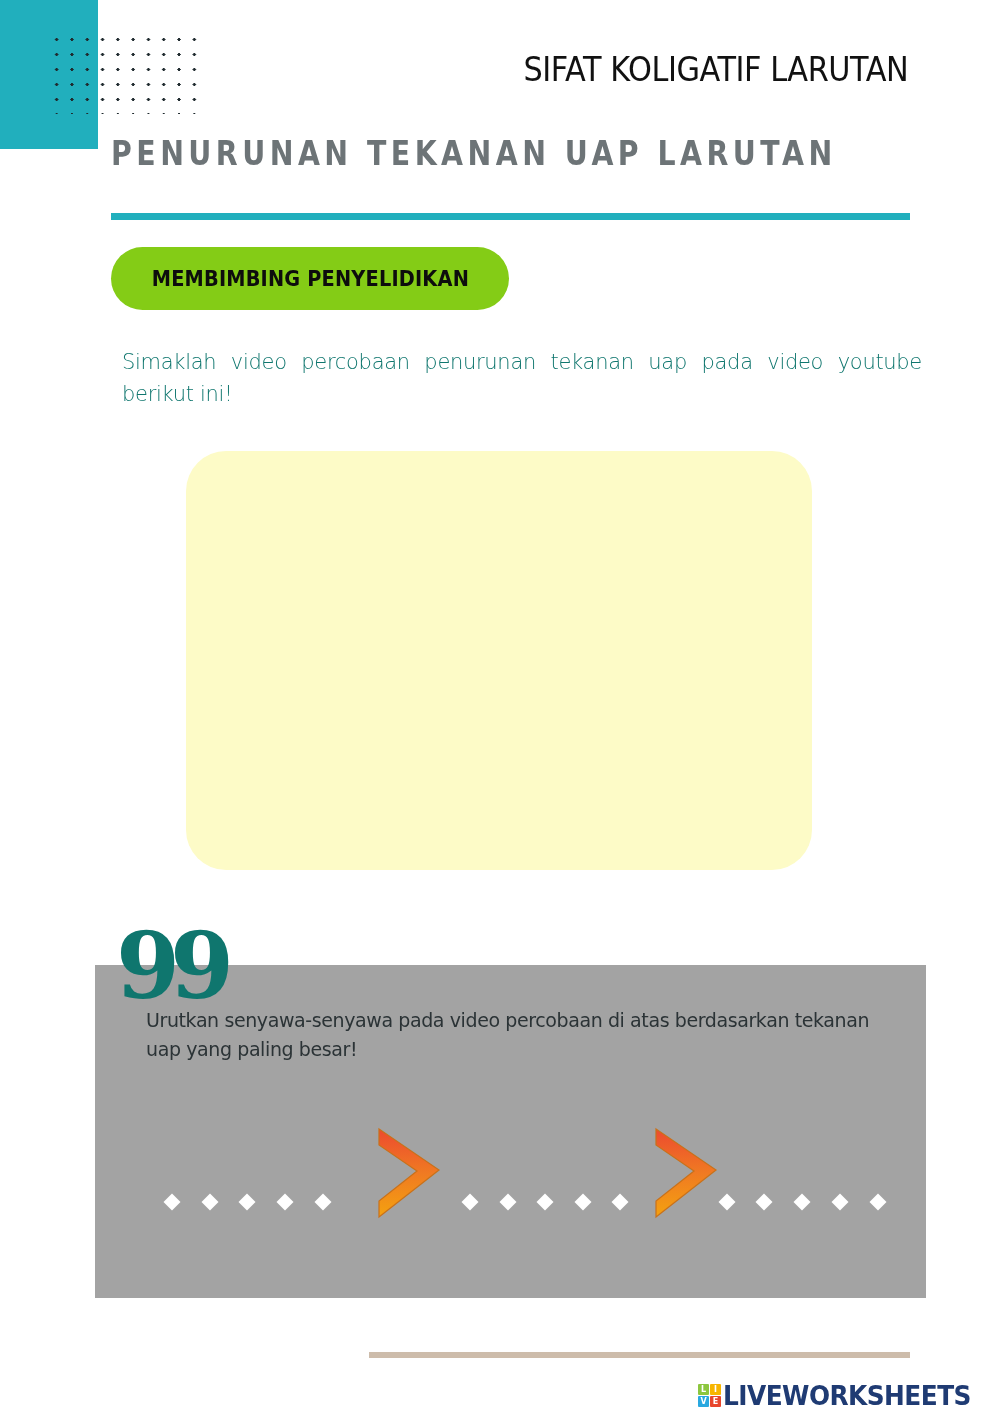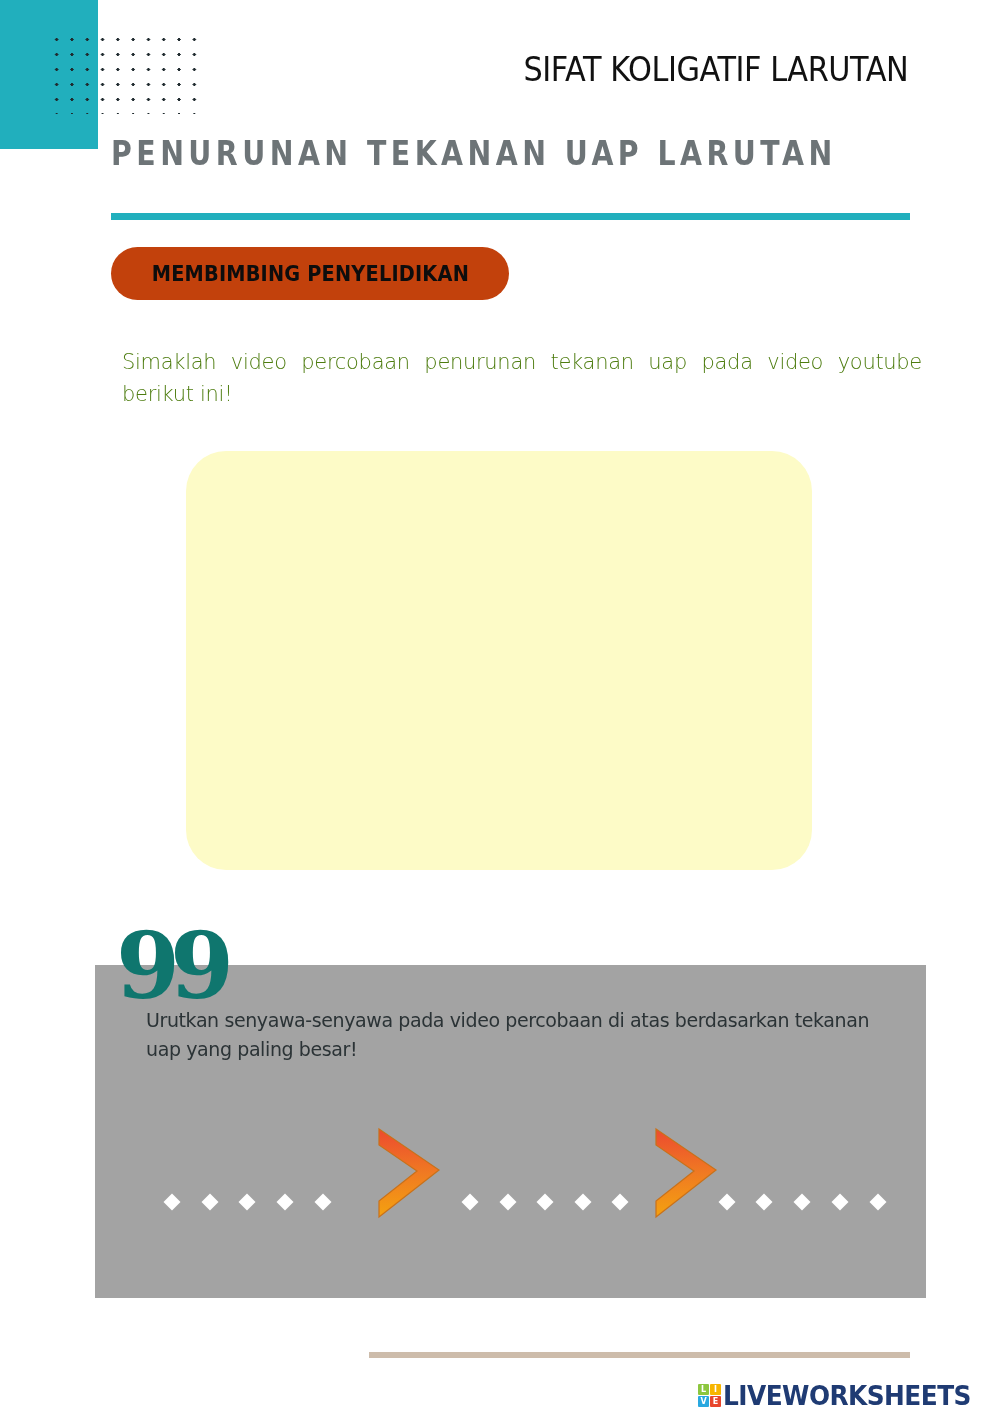--- a/index.html
+++ b/index.html
@@ -28,33 +28,33 @@
     position: absolute; left: 111px; top: 134px;
     font-family: "DejaVu Sans", sans-serif; font-size: 33px; font-weight: 700;
     color: #6d7477; letter-spacing: 5.2px; white-space: nowrap;
     transform: scaleX(0.86); transform-origin: left center;
   }
   .heading-rule {
     position: absolute; left: 111px; top: 213px; width: 799px; height: 7px;
     background: #21afbd;
   }
   .section-pill {
-    position: absolute; left: 111px; top: 247px; width: 398px; height: 53px;
-    background: #c2410c; border-radius: 33px;
+    position: absolute; left: 111px; top: 247px; width: 398px; height: 63px;
+    background: #84cc16; border-radius: 33px;
     display: flex; align-items: center; justify-content: center;
   }
   .section-pill span {
     font-family: "DejaVu Sans", sans-serif; font-weight: 700; font-size: 21px;
     color: #0d0d0d; letter-spacing: 0.2px;
     transform: scaleX(0.92); display: inline-block; white-space: nowrap;
   }
   .intro-text {
     position: absolute; left: 122px; top: 346px; width: 800px;
     font-family: "DejaVu Sans", sans-serif; font-size: 21px; font-weight: 300;
-    color: #4d7c0f; line-height: 32px; text-align: justify;
+    color: #0f766e; line-height: 32px; text-align: justify;
     text-align-last: left; letter-spacing: -0.3px;
   }
   .video-box {
     position: absolute; left: 186px; top: 451px; width: 626px; height: 419px;
     background: #fdfbc7; border-radius: 40px;
   }
   .quote-mark {
     position: absolute; left: 116px; top: 920px;
     font-family: "DejaVu Serif", serif; font-weight: 700; font-size: 92px;
     color: #0f766e; line-height: 1; letter-spacing: -10px;

